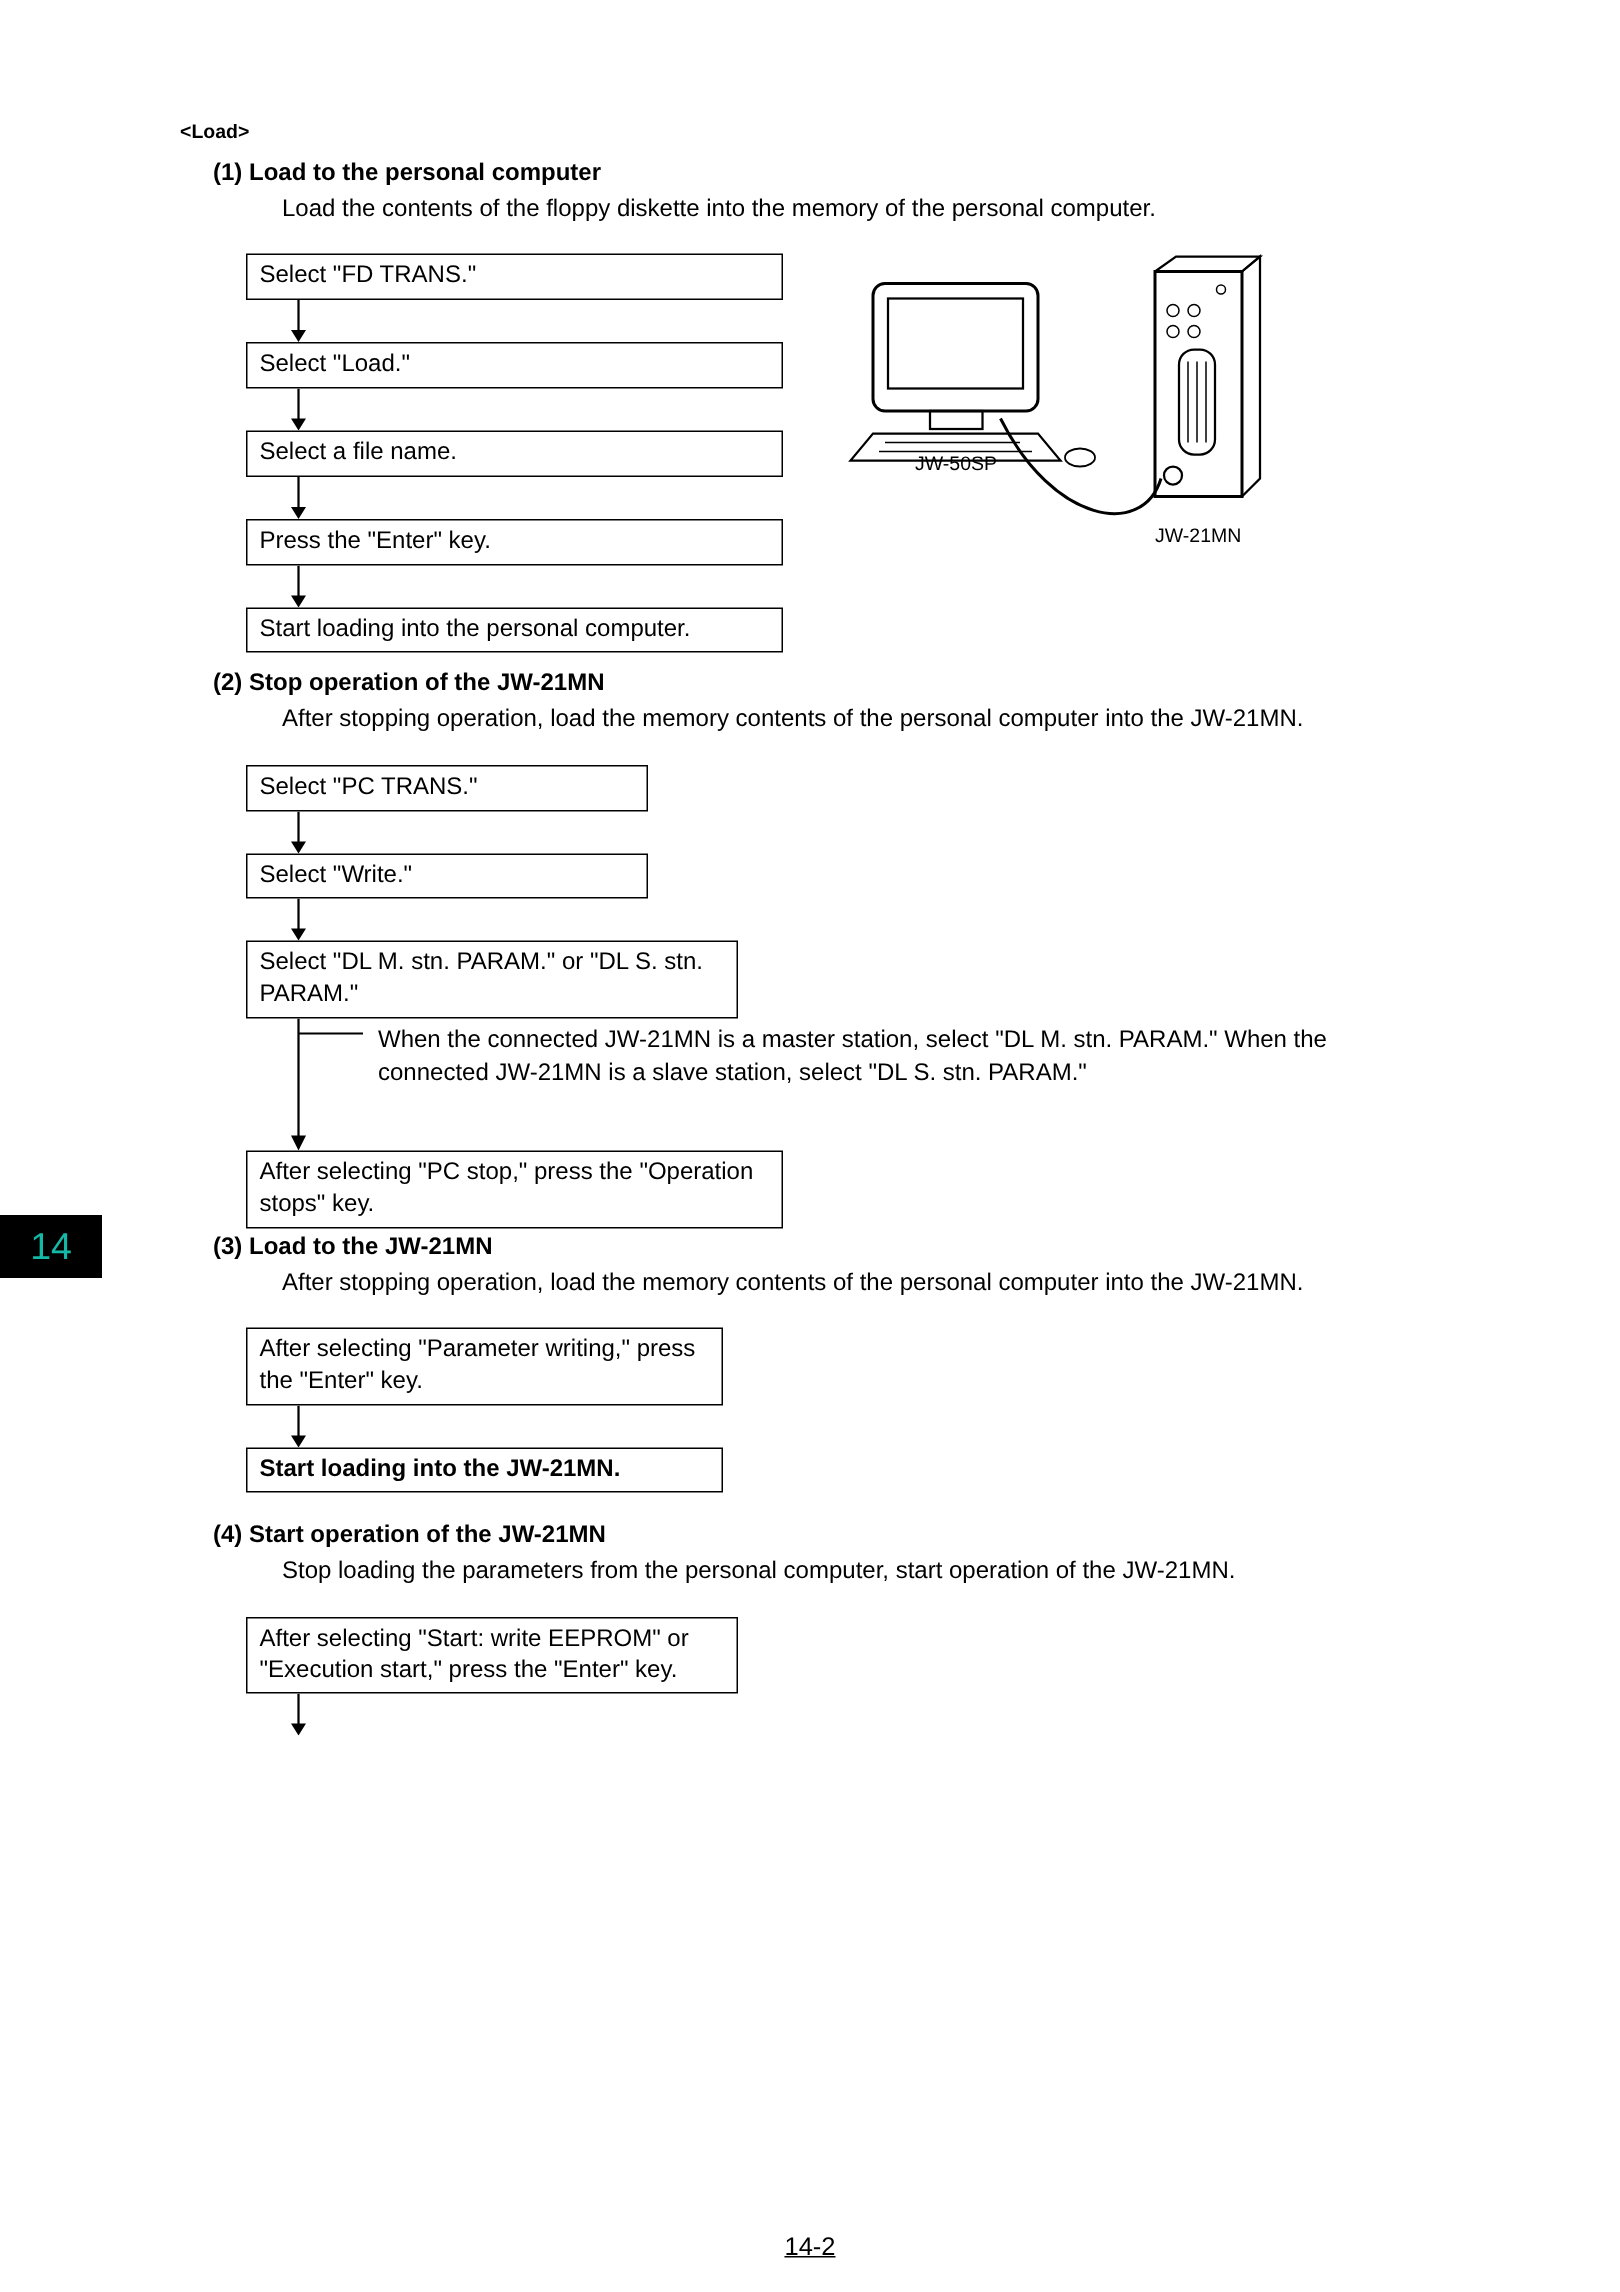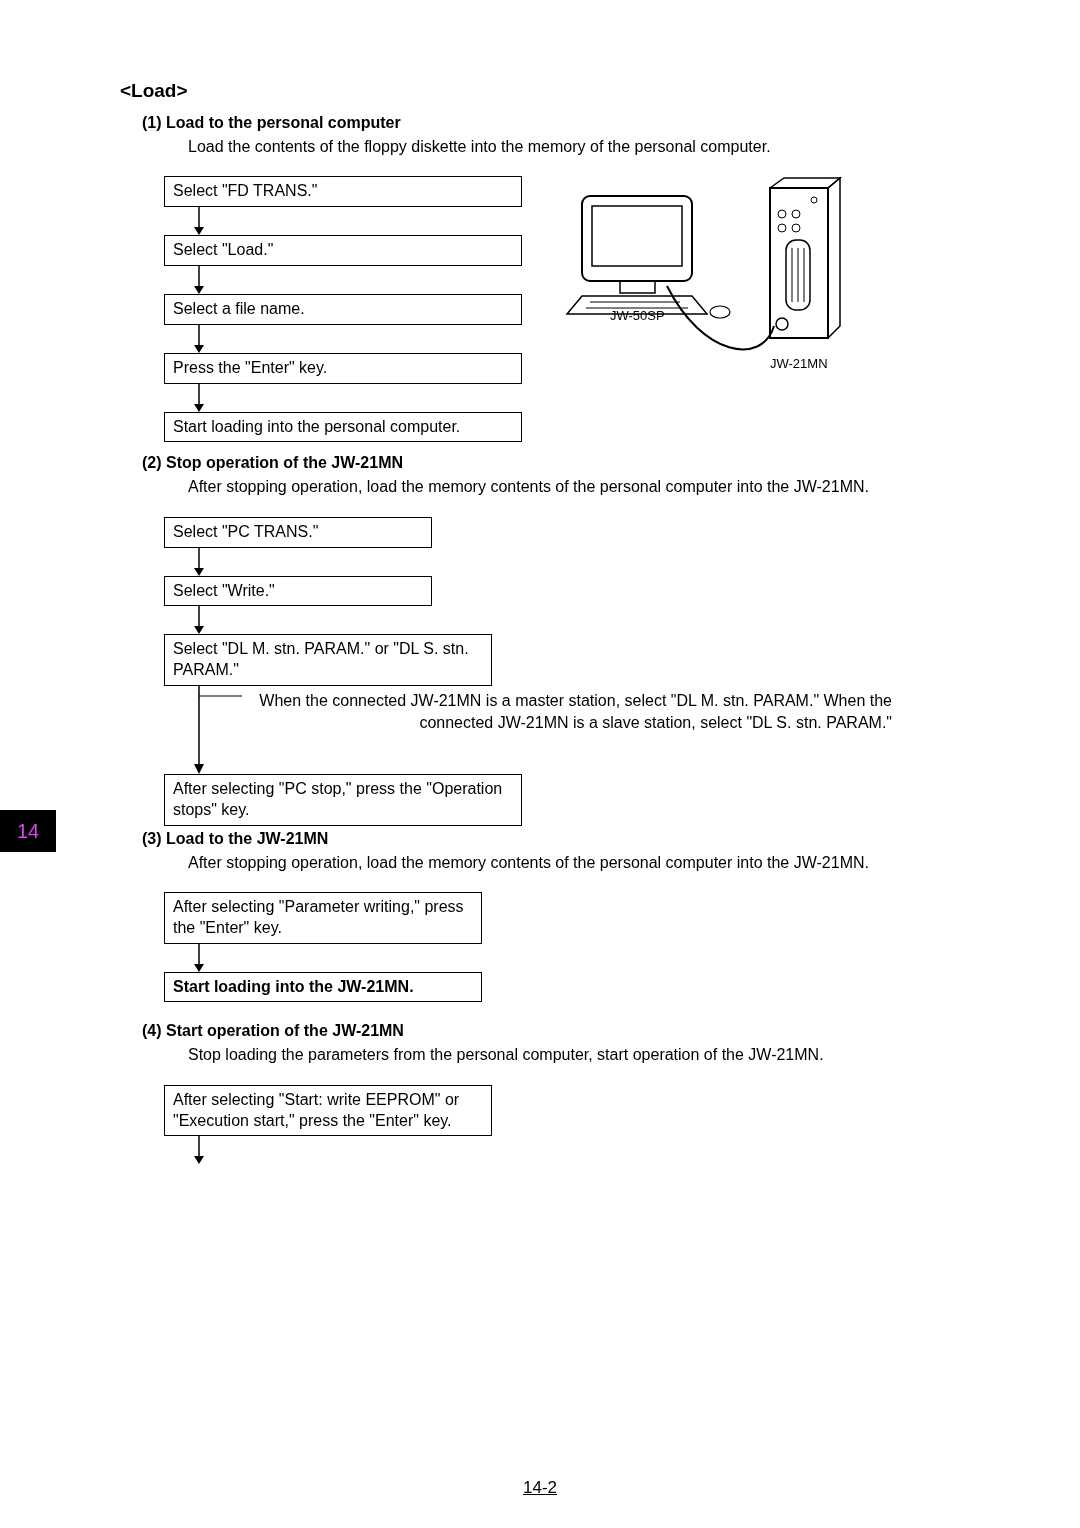--- a/index.html
+++ b/index.html
@@ -12,21 +12,21 @@
     width: 1080px;
     height: 1528px;
     position: relative;
   }
   .page {
     padding: 80px 90px 40px 120px;
     position: relative;
   }
   .section-title {
     font-weight: bold;
-    font-size: 19px;
+    font-size: 13px;
     margin-bottom: 6px;
   }
   .sub-title {
     font-weight: bold;
     font-size: 16px;
     margin-left: 22px;
     margin-top: 12px;
     margin-bottom: 4px;
   }
   .desc {
@@ -47,51 +47,50 @@
   }
   .arrow-spacer {
     height: 28px;
     position: relative;
     margin-left: 28px;
   }
   .arrow-spacer svg { display: block; }
   .sidenote-row {
     display: flex;
     align-items: flex-start;
-    text-align: right;
   }
   .sidenote-arrow-col {
     width: 60px;
     position: relative;
     height: 88px;
     margin-left: 28px;
     flex-shrink: 0;
   }
   .sidenote {
     font-size: 16px;
     line-height: 1.35;
     padding-top: 4px;
     max-width: 640px;
   }
   .page-tab {
     position: absolute;
     left: 0;
     top: 810px;
-    width: 56px;
+    width: 68px;
     height: 42px;
     background: #000;
-    color: #d946ef;
-    font-size: 20px;
+    color: #14b8a6;
+    font-size: 25px;
     display: flex;
     align-items: center;
     justify-content: center;
   }
   .page-num {
     position: absolute;
-    bottom: 30px;
+    bottom: 20px;
     left: 0;
     right: 0;
     text-align: center;
     font-size: 17px;
     text-decoration: underline;
   }
   .illustration {
     position: absolute;
     top: 210px;
     left: 540px;

